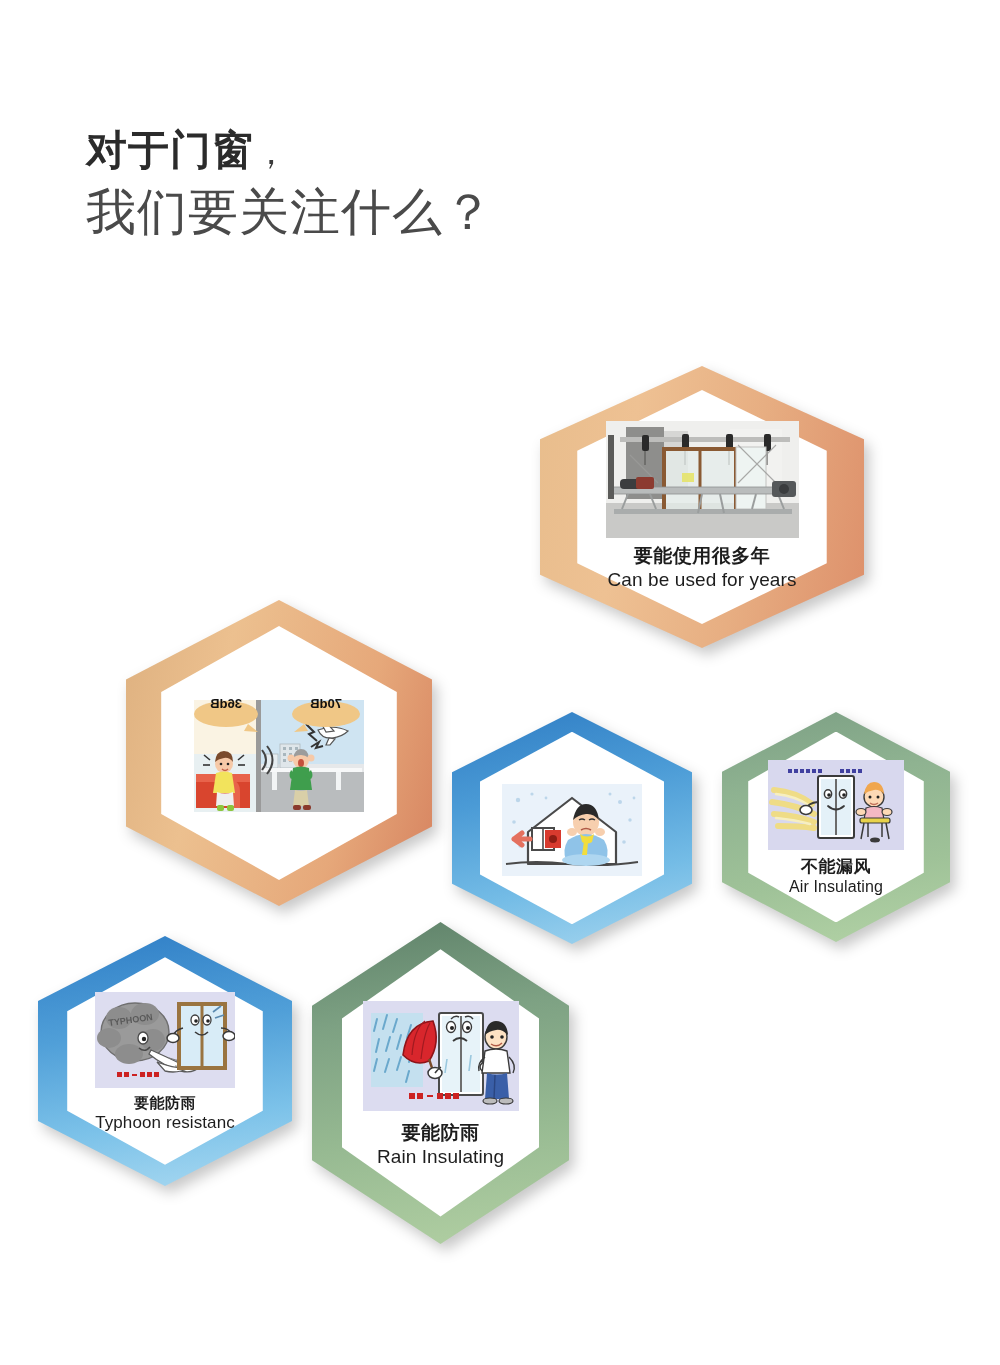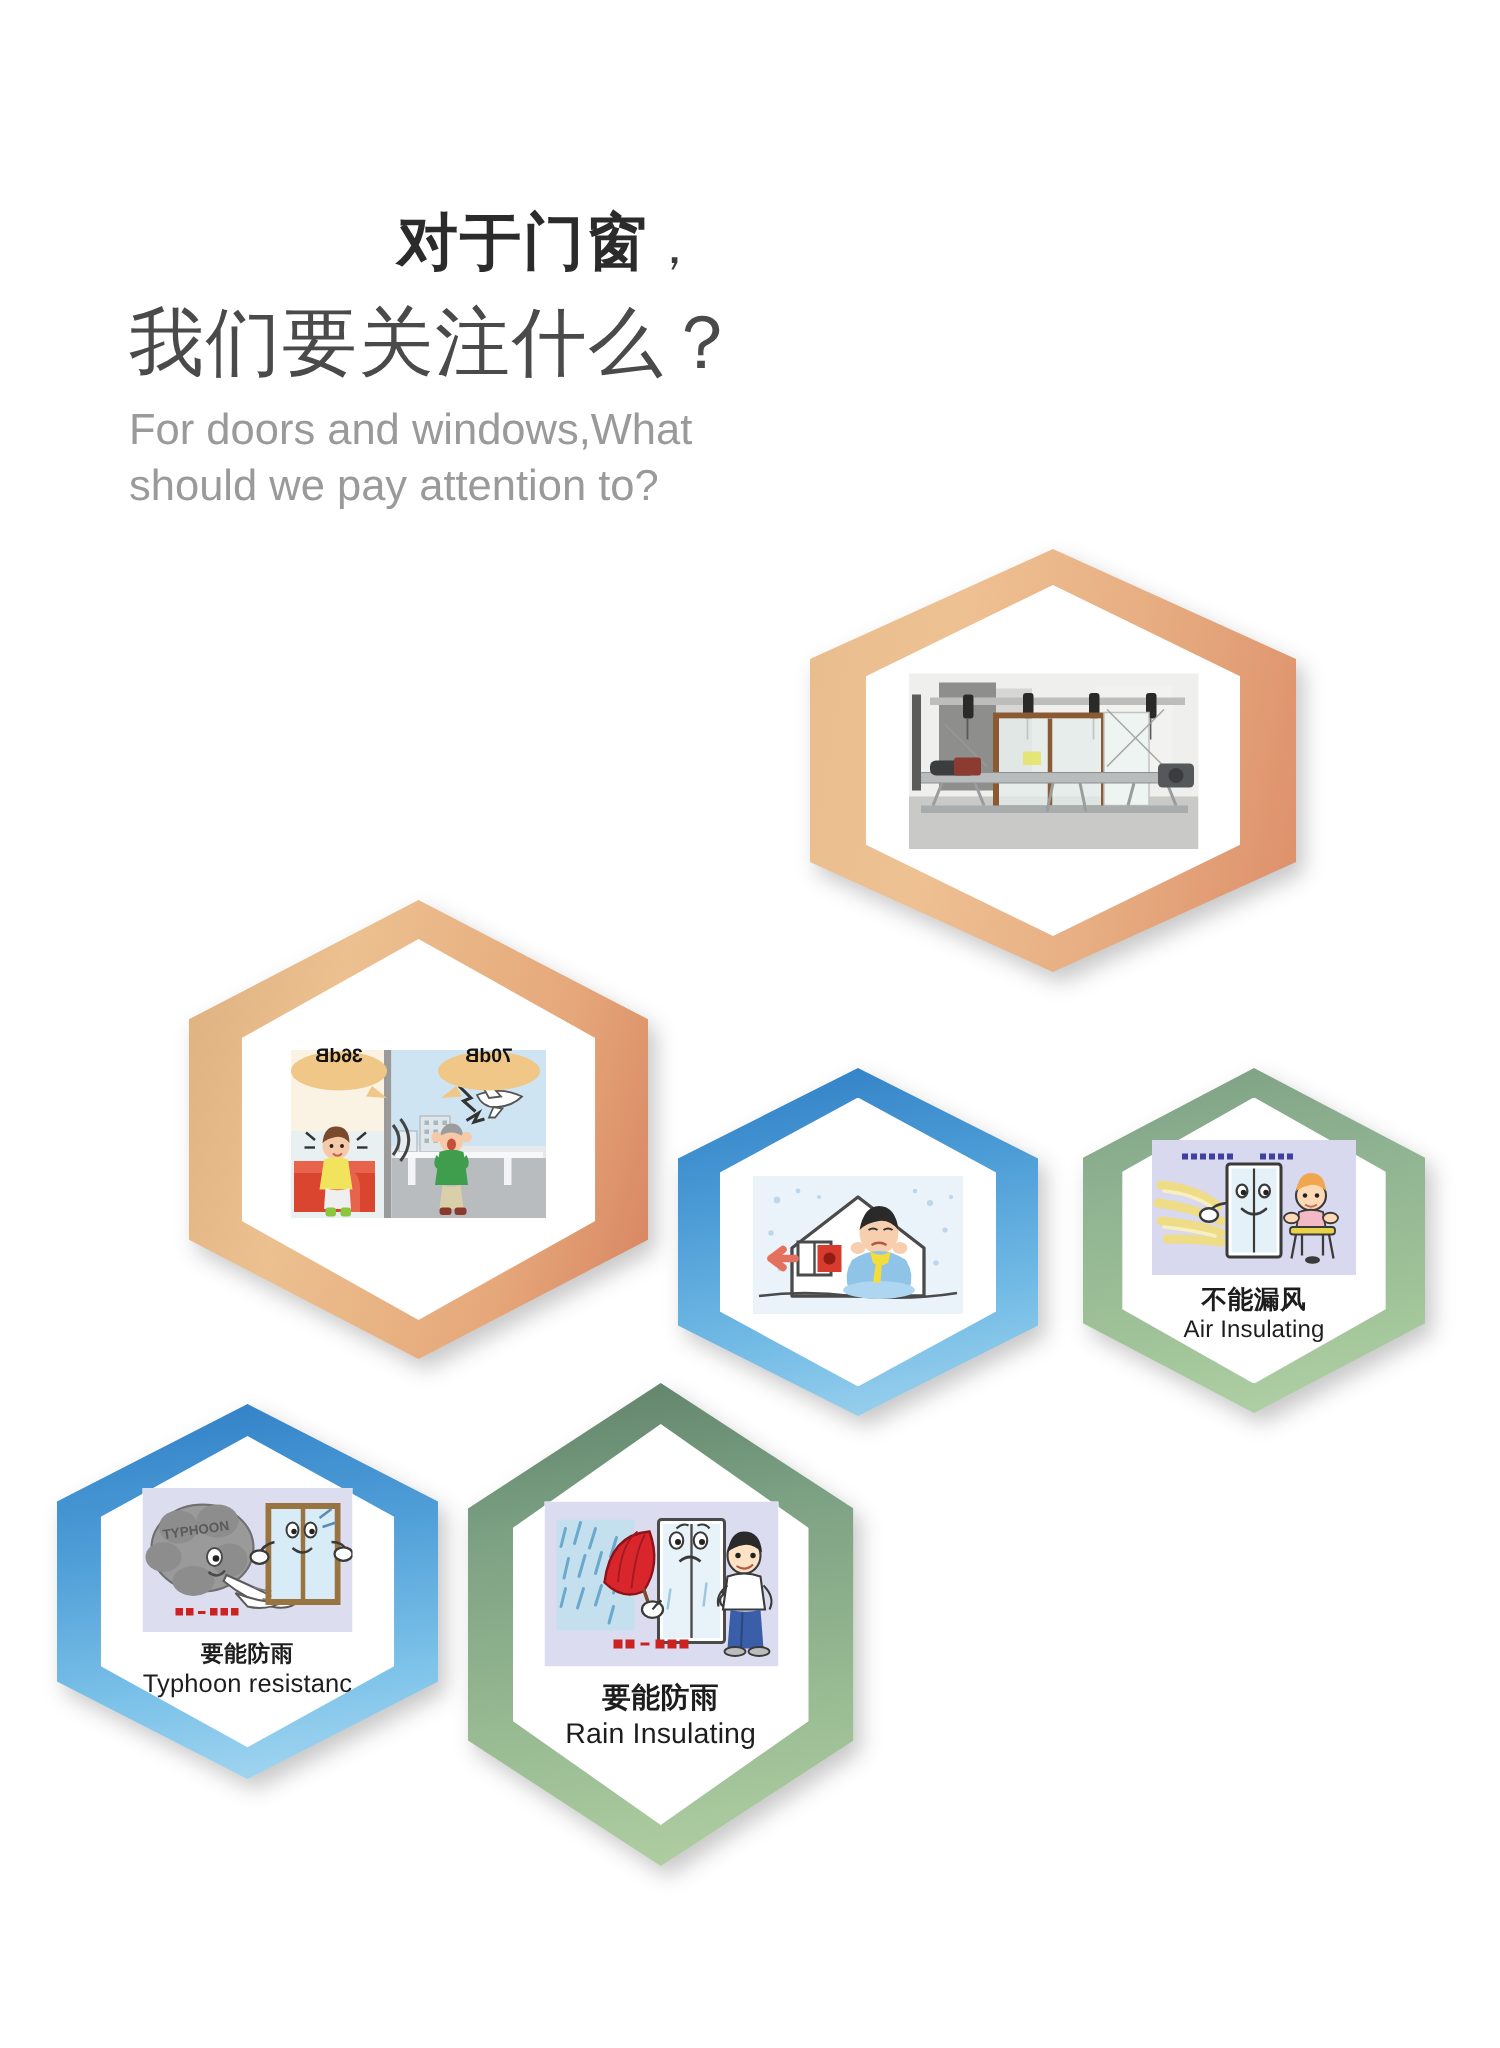--- a/index.html
+++ b/index.html
@@ -8,21 +8,21 @@
     width:1000px; height:1365px;
     background:#ffffff;
     font-family:"Liberation Sans","DejaVu Sans",sans-serif;
     position:relative; overflow:hidden;
   }
 
   
   #header { position:absolute; left:86px; top:126px; width:560px; }
   #title-cn-line1 {
     font-size:41px; font-weight:bold; color:#2b2b2b;
-    letter-spacing:1px; line-height:1.18; margin:11px;text-align:center;
+    letter-spacing:1px; line-height:1.18; margin:0;
   }
   #title-cn-line1 .comma { font-weight:normal; font-size:34px; color:#3a3a3a; }
   #title-cn-line2 {
     font-size:50px; font-weight:normal; color:#4a4a4a;
     letter-spacing:1px; line-height:1.30; margin:6px 0 0 0;
   }
   #subtitle {
     font-size:29px; color:#9a9a9a; font-weight:normal;
     line-height:1.28; margin:8px 0 0 0; letter-spacing:0px;
   }
@@ -76,21 +76,20 @@
   .g-blue2   { background:linear-gradient(172deg,#2f7ec6 0%,#509fd8 38%,#7cc2e9 72%,#a9d9f1 100%); }
   .g-green   { background:linear-gradient(170deg,#7c9f84 0%,#8fb391 32%,#9fc298 68%,#b3d3a6 100%); }
   .g-green2  { background:linear-gradient(172deg,#5e8169 0%,#7da183 30%,#97ba92 65%,#b2d0a3 100%); }
 </style>
 </head>
 <body>
 
 <div id="header">
   <h1 id="title-cn-line1"><span>对于门窗</span><span class="comma">，</span></h1>
   <h2 id="title-cn-line2">我们要关注什么？</h2>
-  <p id="subtitle"><span>For doors and windows,What</span><br><span>should we pay attention to?</span></p>
 </div>
 
 <div class="hex sz-lg" style="left:540px; top:366px; width:324px; height:282px;">
   <div class="hex-outer g-orange"></div>
   <div class="hex-inner"></div>
   <div class="hex-content">
     <svg class="hex-art" width="193" height="117" viewBox="0 0 193 117">
       <rect width="193" height="117" fill="#e9e9e7"></rect>
       <rect x="0" y="0" width="193" height="82" fill="#efefed"></rect>
       <rect x="0" y="82" width="193" height="35" fill="#c9c9c7"></rect>
@@ -140,20 +139,24 @@
 
       <rect x="166" y="60" width="24" height="16" rx="3" fill="#55585a"></rect>
       <circle cx="178" cy="68" r="5" fill="#3a3c3e"></circle>
 
       <rect x="14" y="58" width="30" height="10" rx="4" fill="#3b3d3f"></rect>
       <rect x="30" y="56" width="18" height="12" rx="2" fill="#8c3b30"></rect>
       <rect x="2" y="14" width="6" height="64" fill="#5b5b59"></rect>
 
       <rect x="76" y="52" width="12" height="9" fill="#e6e36a" opacity="0.9"></rect>
     </svg>
+    <div class="hex-labels">
+      <div class="lbl-cn">要能使用很多年</div>
+      <div class="lbl-en">Can be used for years</div>
+    </div>
   </div>
 </div>
 
 <div class="hex sz-lg" style="left:126px; top:600px; width:306px; height:306px;">
   <div class="hex-outer g-orange2"></div>
   <div class="hex-inner"></div>
   <div class="hex-content" style="padding-top:6px;">
     <svg class="hex-art" width="186" height="128" viewBox="0 0 186 128">
       <rect width="186" height="128" fill="#ffffff"></rect>
 

